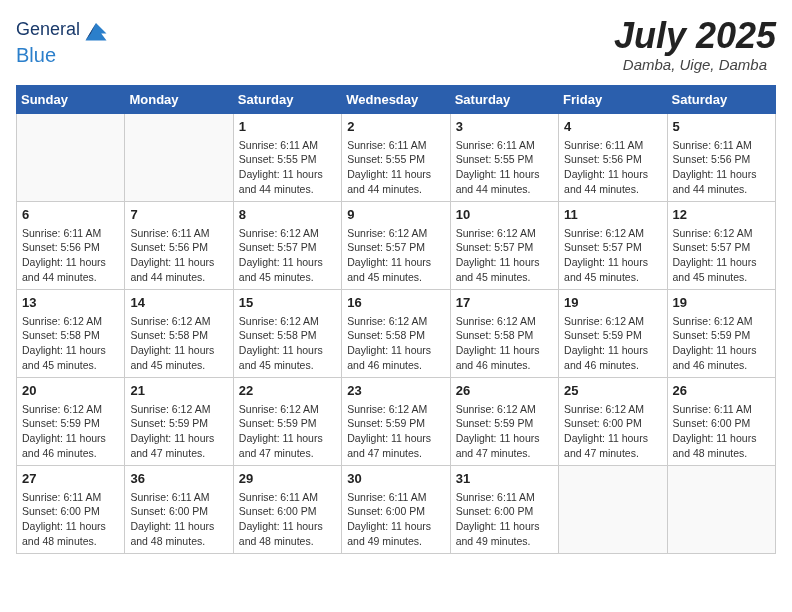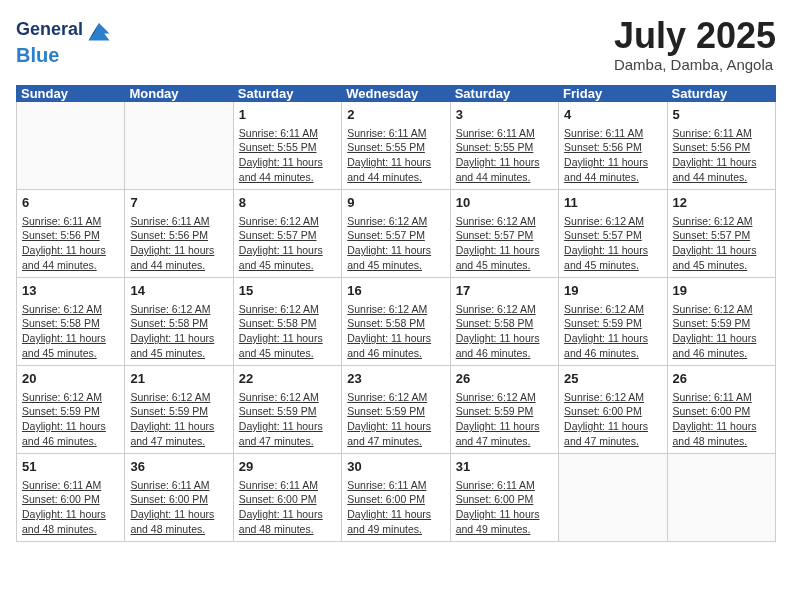--- a/index.html
+++ b/index.html
@@ -16,51 +16,52 @@
       align-items: flex-start;
       margin-bottom: 12px;
     }
     .logo {
       display: flex;
       align-items: center;
       gap: 0;
     }
     .logo-text {
       font-size: 18px;
-      font-weight: bold;
+      font-weight: normal;
       color: #1a3a6b;
       line-height: 1.1;
     }
     .logo-icon {
       width: 28px;
       height: 28px;
       margin-left: 2px;
     }
     .title-block {
-      text-align: left;
+      text-align: center;
+      font-style: italic;
     }
     .month-title {
       font-size: 36px;
       font-weight: bold;
       color: #222;
       line-height: 1.1;
     }
     .location {
       font-size: 15px;
       color: #444;
     }
     table {
       width: 100%;
       border-collapse: collapse;
       font-size: 11px;
     }
     thead tr th {
       background: #2b5fad;
       color: #fff;
-      padding: 0 4px;
+      padding: 6px 4px;
       text-align: left;
       font-size: 13px;
       font-weight: bold;
       border: 1px solid #2b5fad;
     }
     tbody tr td {
       border: 1px solid #ccc;
       vertical-align: top;
       padding: 4px 5px;
       width: calc(100% / 7);
@@ -74,42 +75,41 @@
     }
     .day-num {
       font-size: 13px;
       font-weight: bold;
       display: block;
       margin-bottom: 2px;
     }
     .day-info {
       font-size: 10.5px;
       color: #333;
-      text-decoration: underline;
     }
   </style>
 </head>
 <body>
 
 <div class="header">
   <div class="logo">
     <div>
       <div style="display:flex;align-items:center;">
         <span class="logo-text">General</span>
         <svg class="logo-icon" viewBox="0 0 32 32" xmlns="http://www.w3.org/2000/svg">
           <polygon points="4,28 16,8 28,20 22,20 28,28" fill="#2b7fcb"></polygon>
           <polygon points="4,28 16,8 10,20" fill="#1a3a6b"></polygon>
         </svg>
       </div>
       <span class="logo-text" style="color:#2b7fcb;font-size:20px;">Blue</span>
     </div>
   </div>
   <div class="title-block">
     <div class="month-title">July 2025</div>
-    <div class="location">Damba, Damba, Angola</div>
+    <div class="location">Damba, Uige, Damba</div>
   </div>
 </div>
 
 <table>
   <thead>
     <tr id="header-row">
         <th>Sunday</th>
         <th>Monday</th>
         <th>Saturday</th>
         <th>Wednesday</th>
@@ -280,21 +280,21 @@
         </td>
         <td>
           <span class="day-num">26</span>
           <div class="day-info" style="white-space: pre-line;">Sunrise: 6:11 AM
 Sunset: 6:00 PM
 Daylight: 11 hours and 48 minutes.</div>
         </td>
       </tr>
       <tr>
         <td>
-          <span class="day-num">51</span>
+          <span class="day-num">27</span>
           <div class="day-info" style="white-space: pre-line;">Sunrise: 6:11 AM
 Sunset: 6:00 PM
 Daylight: 11 hours and 48 minutes.</div>
         </td>
         <td>
           <span class="day-num">36</span>
           <div class="day-info" style="white-space: pre-line;">Sunrise: 6:11 AM
 Sunset: 6:00 PM
 Daylight: 11 hours and 48 minutes.</div>
         </td>

